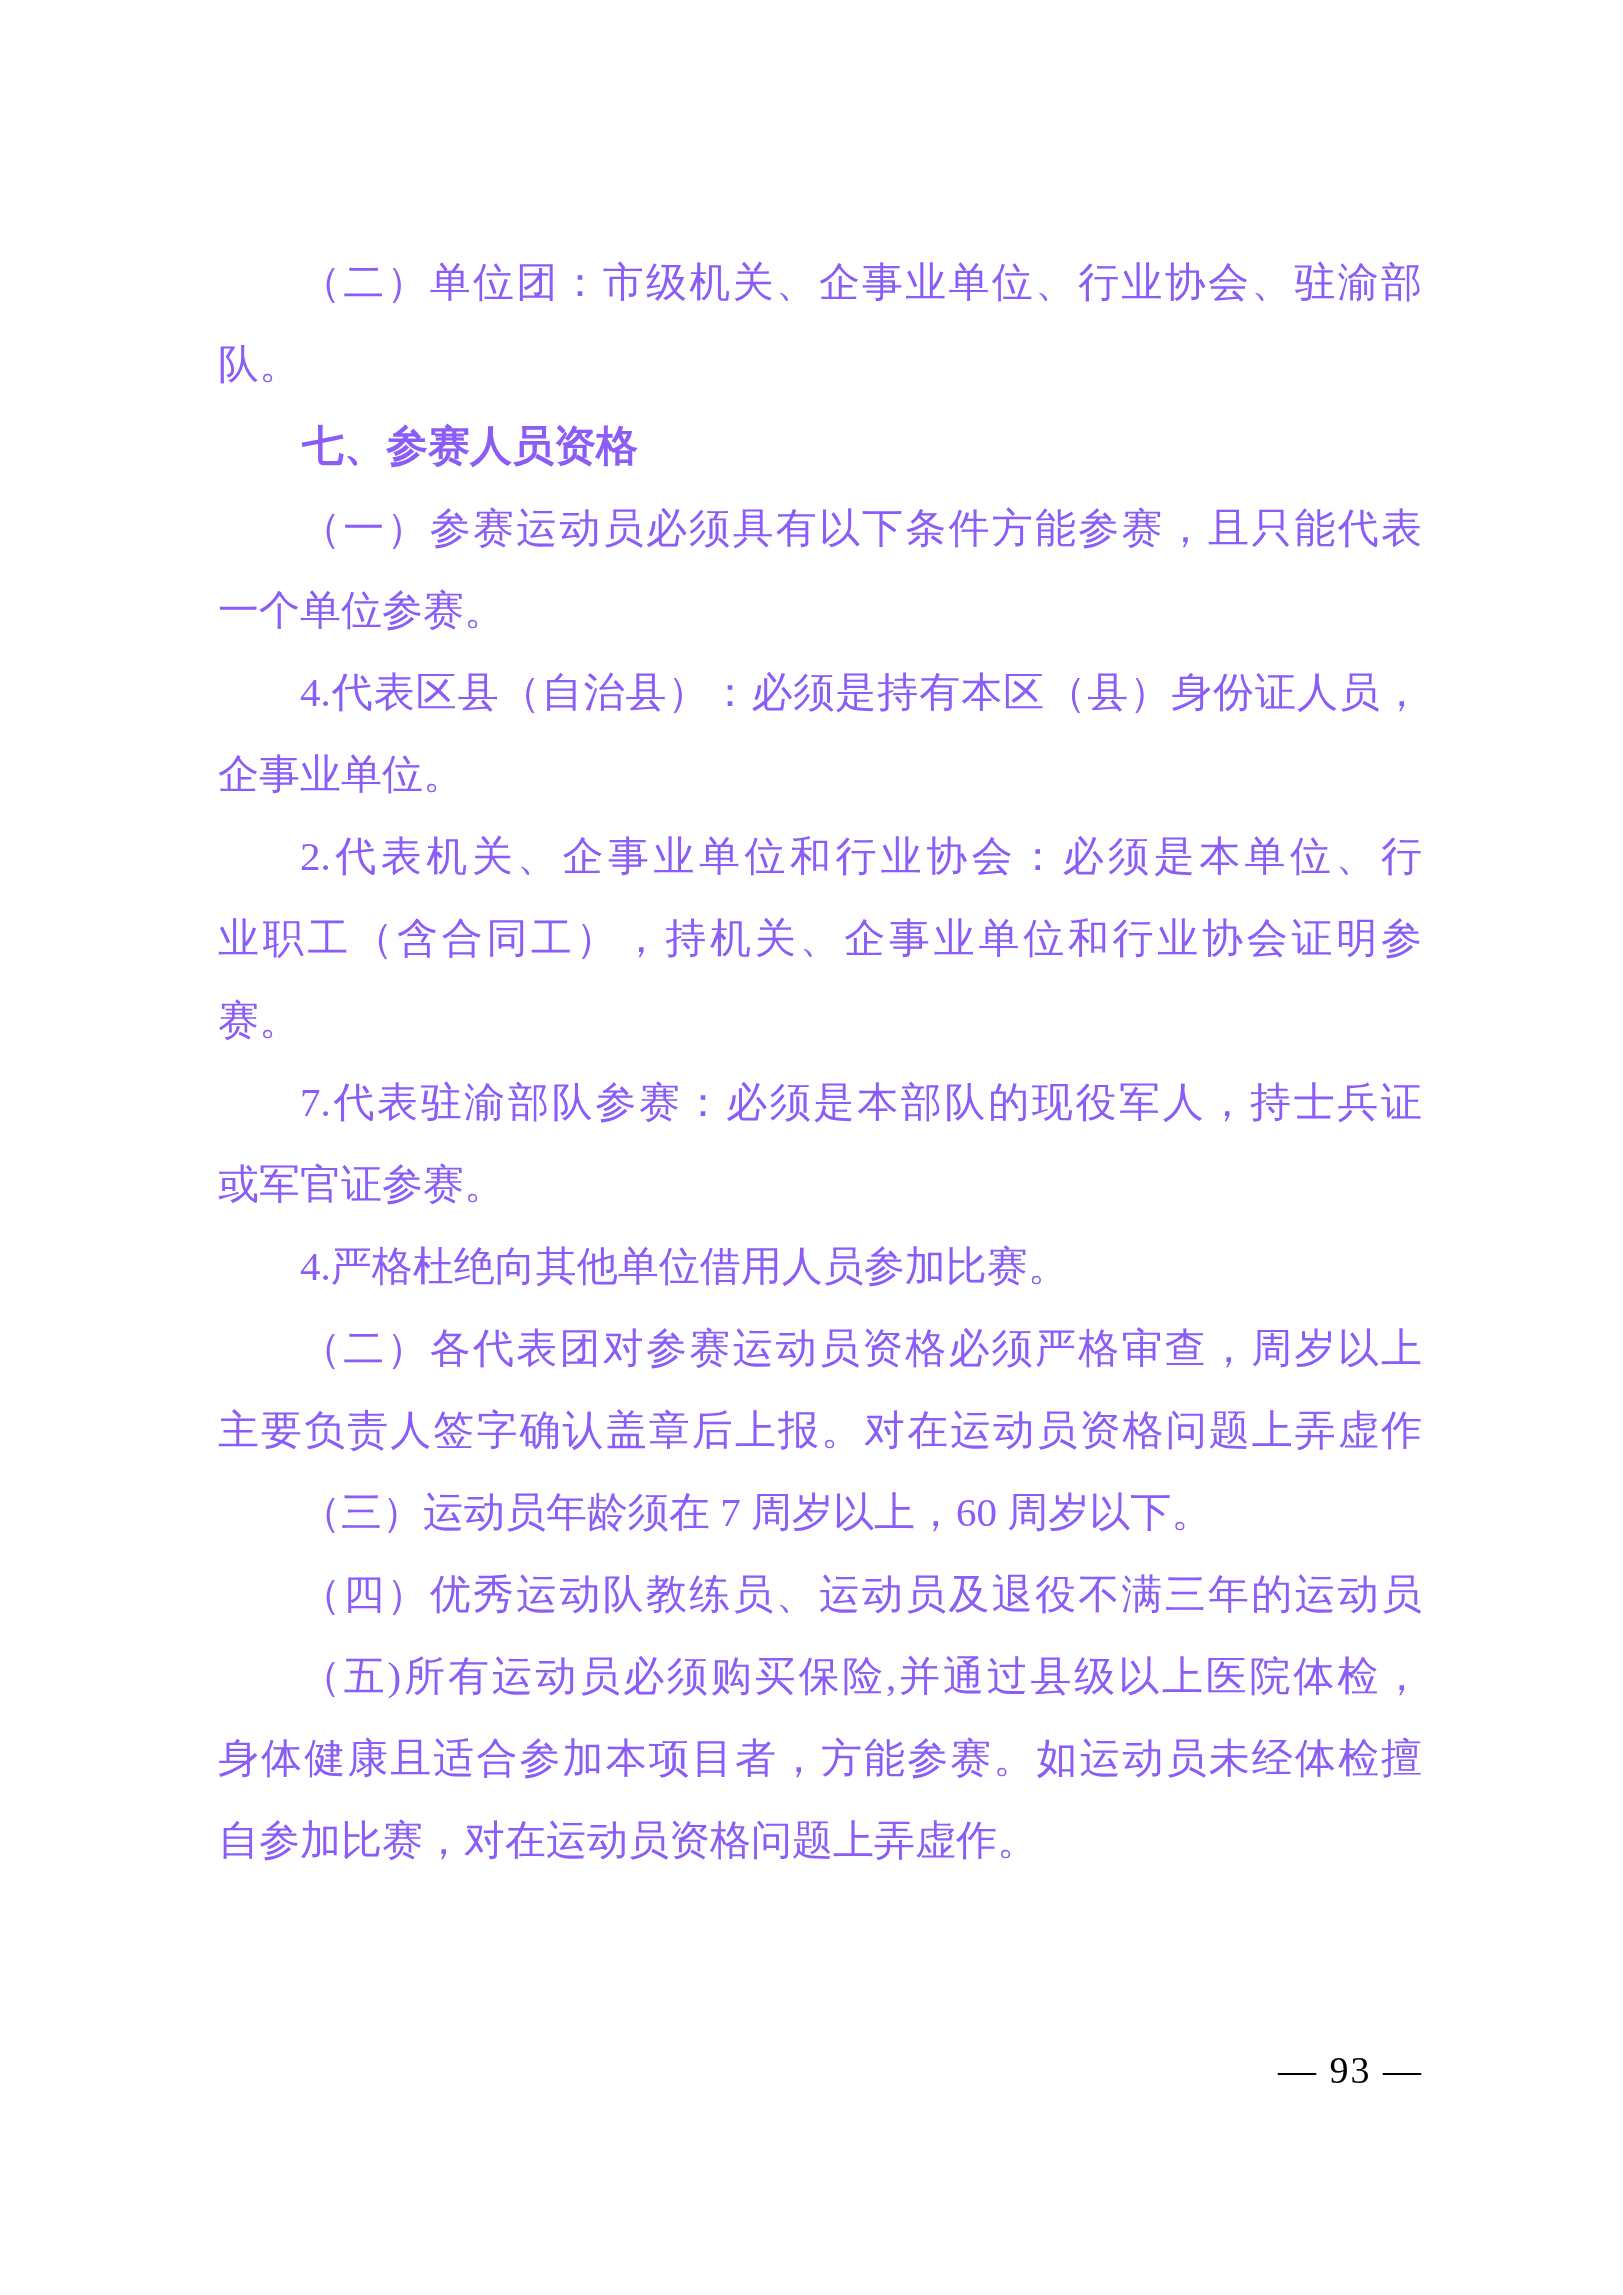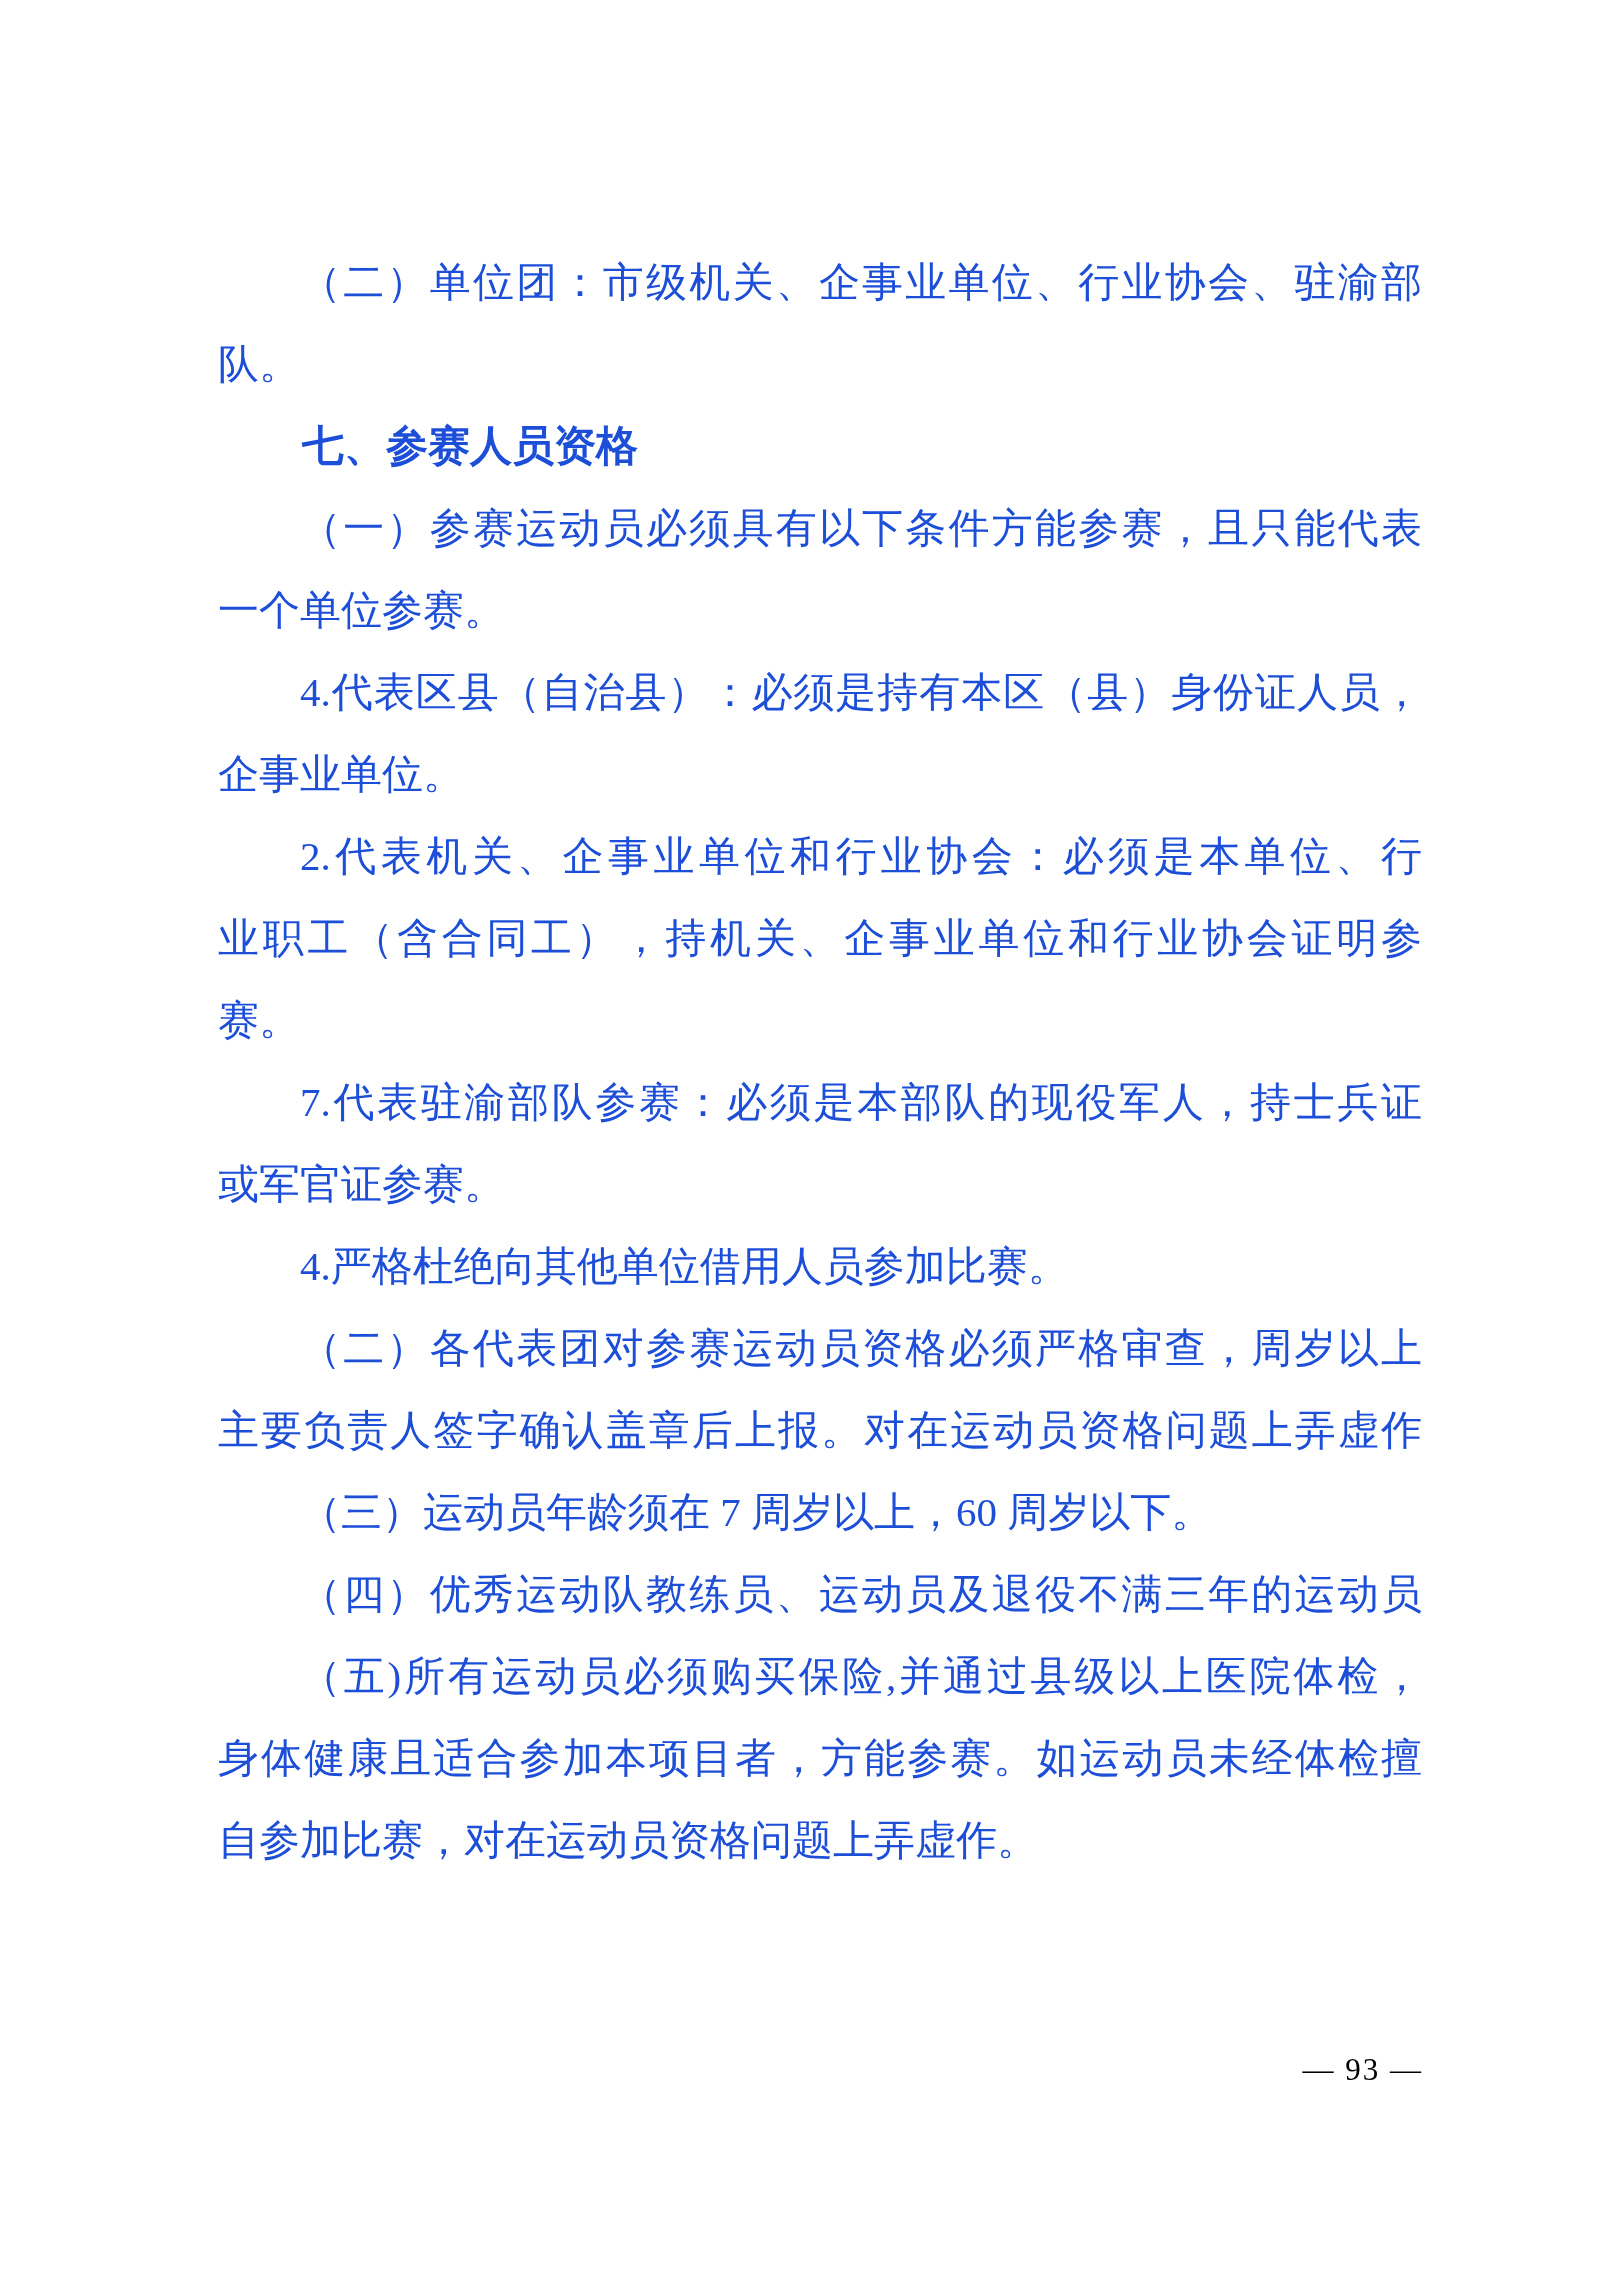--- a/index.html
+++ b/index.html
@@ -11,21 +11,21 @@
     color: #000000;
     overflow: hidden;
   }
   .text-block {
     position: absolute;
     left: 218px;
     top: 241px;
     width: 1204px;
     font-family: "Liberation Serif", "DejaVu Serif", serif;
     font-size: 41px;
-    color: #1d4ed8;
+    color: #8b5cf6;
   }
   .line {
     height: 82px;
     line-height: 82px;
     margin: 0;
     padding: 0;
     white-space: nowrap;
     text-align: left;
   }
   
@@ -42,21 +42,21 @@
     font-weight: 700;
     font-size: 42px;
   }
   .page-number {
     position: absolute;
     top: 2029px;
     right: 200px;
     height: 82px;
     line-height: 82px;
     font-family: "Liberation Serif", "DejaVu Serif", serif;
-    font-size: 31px;
+    font-size: 38px;
     letter-spacing: 2px;
     color: #000000;
   }
 </style>
 </head>
 <body>
 
 <div class="page">
   <main class="text-block">
     <p class="line ind j">（二）单位团：市级机关、企事业单位、行业协会、驻渝部</p>

